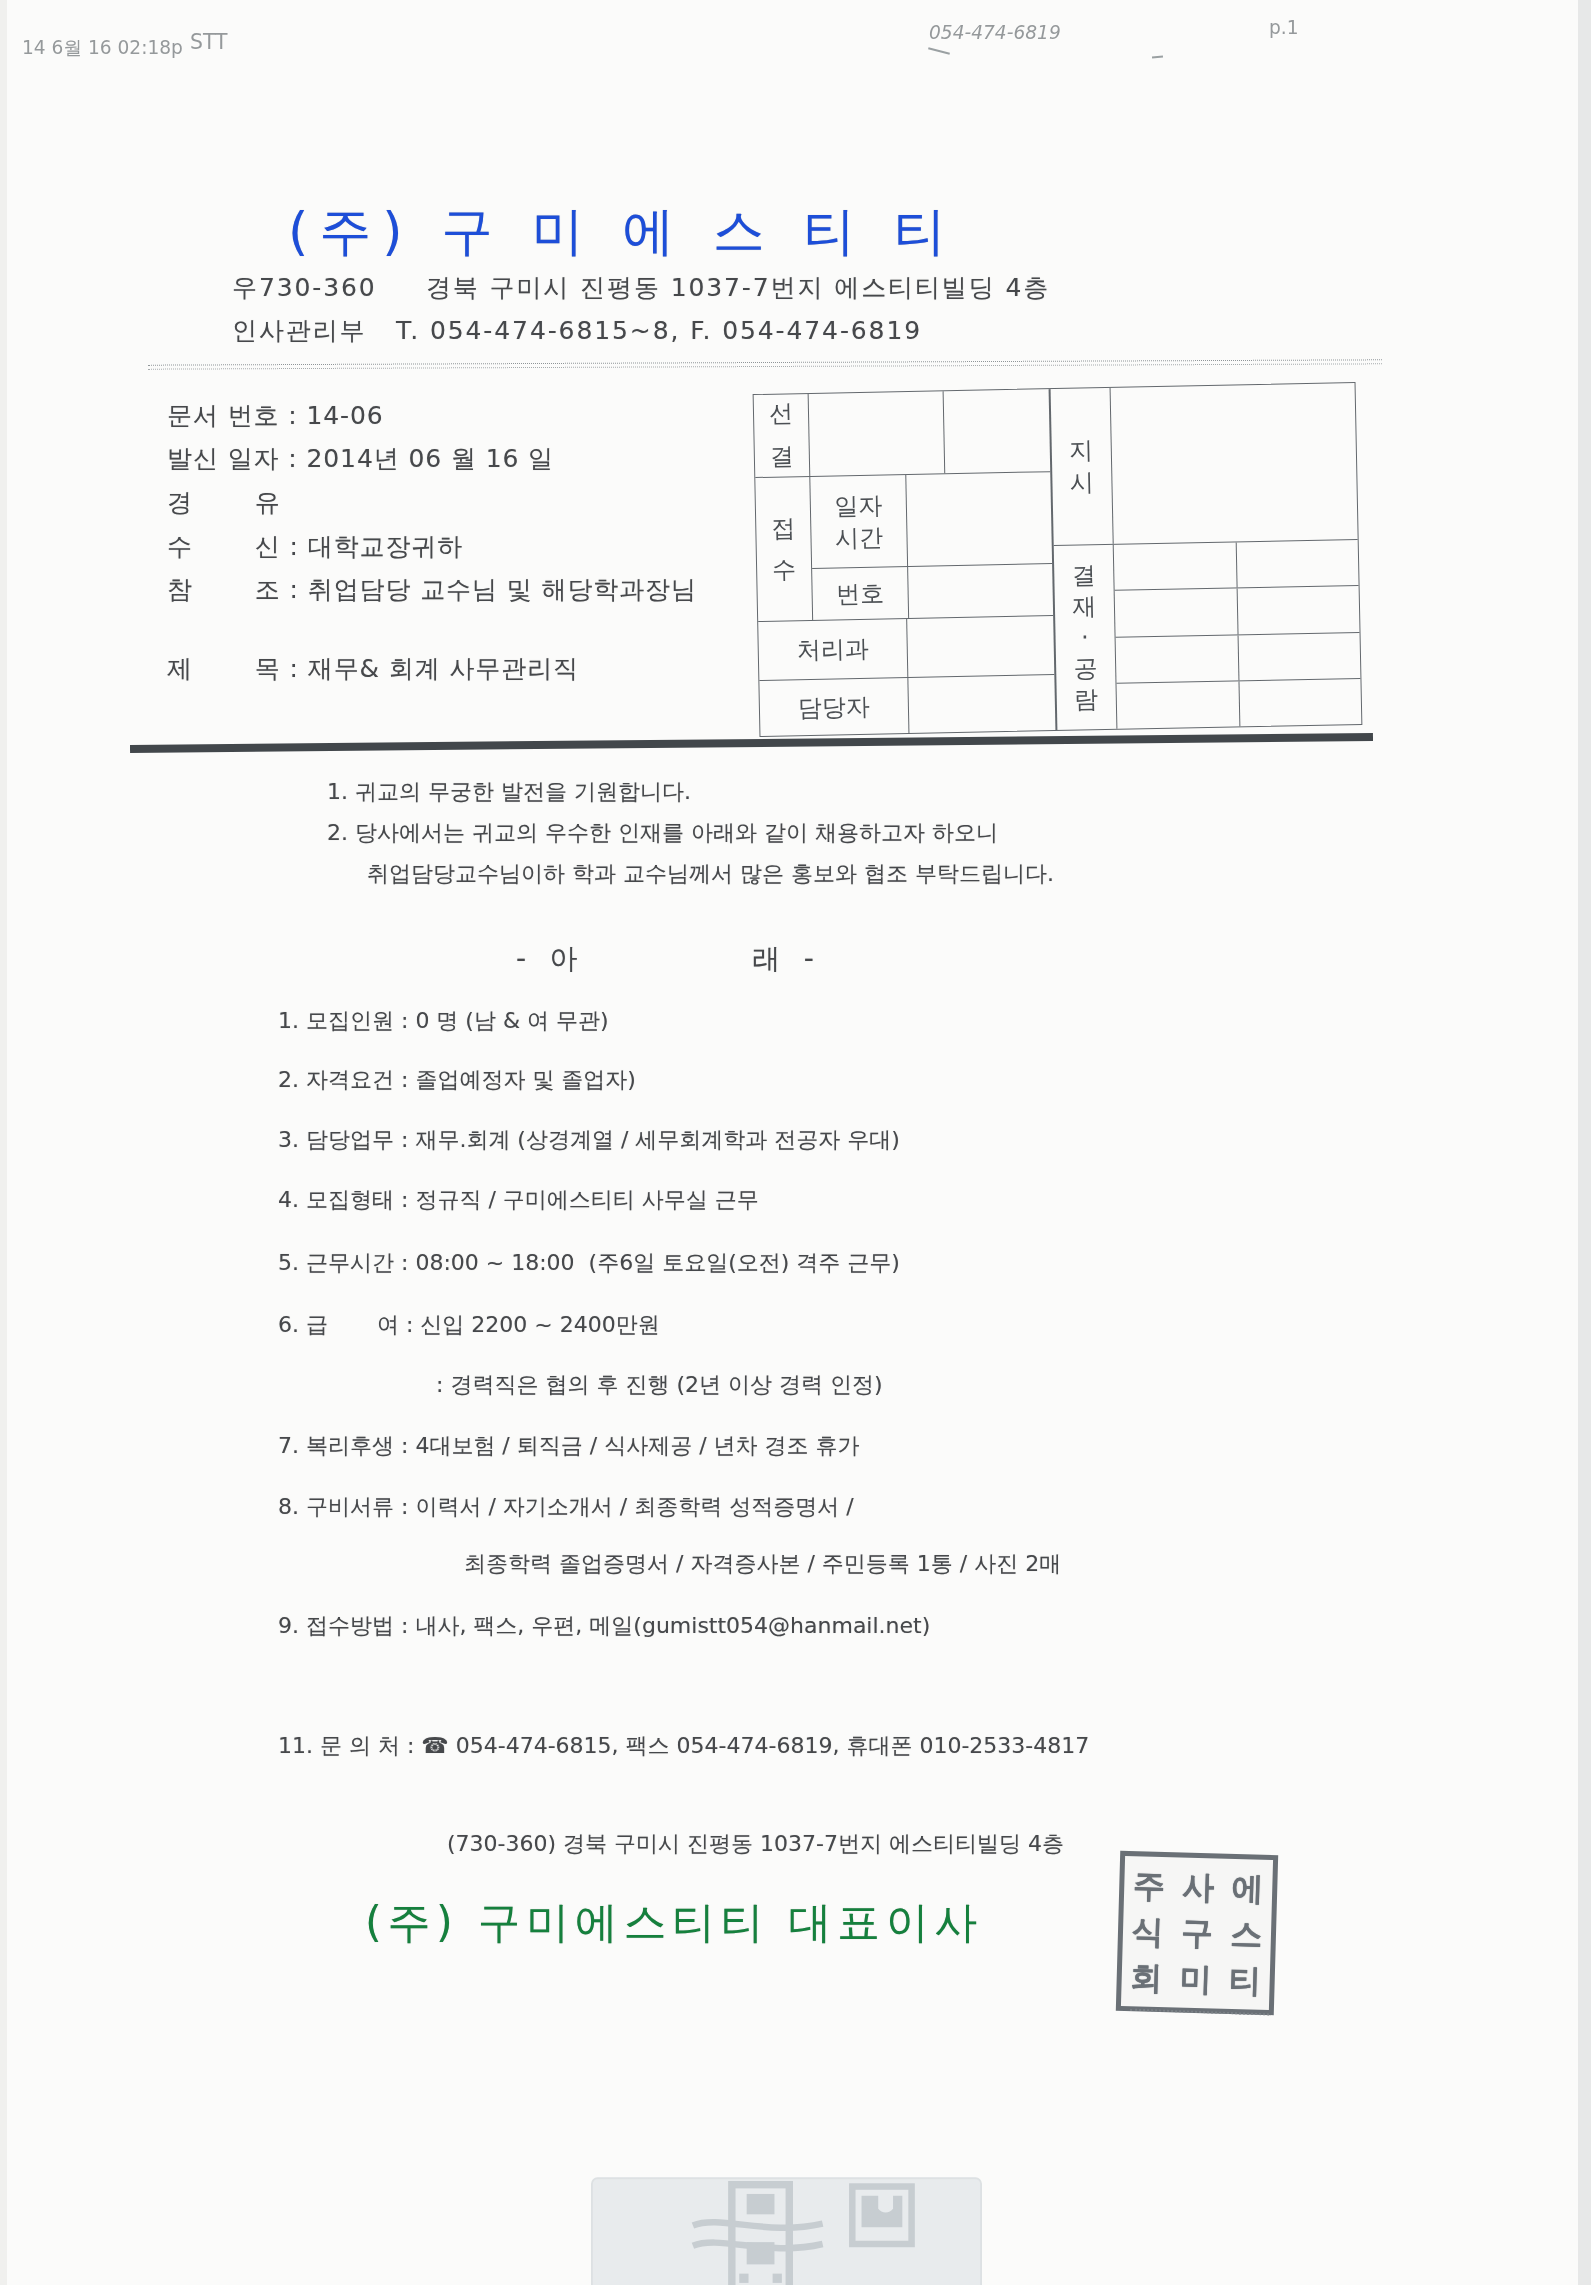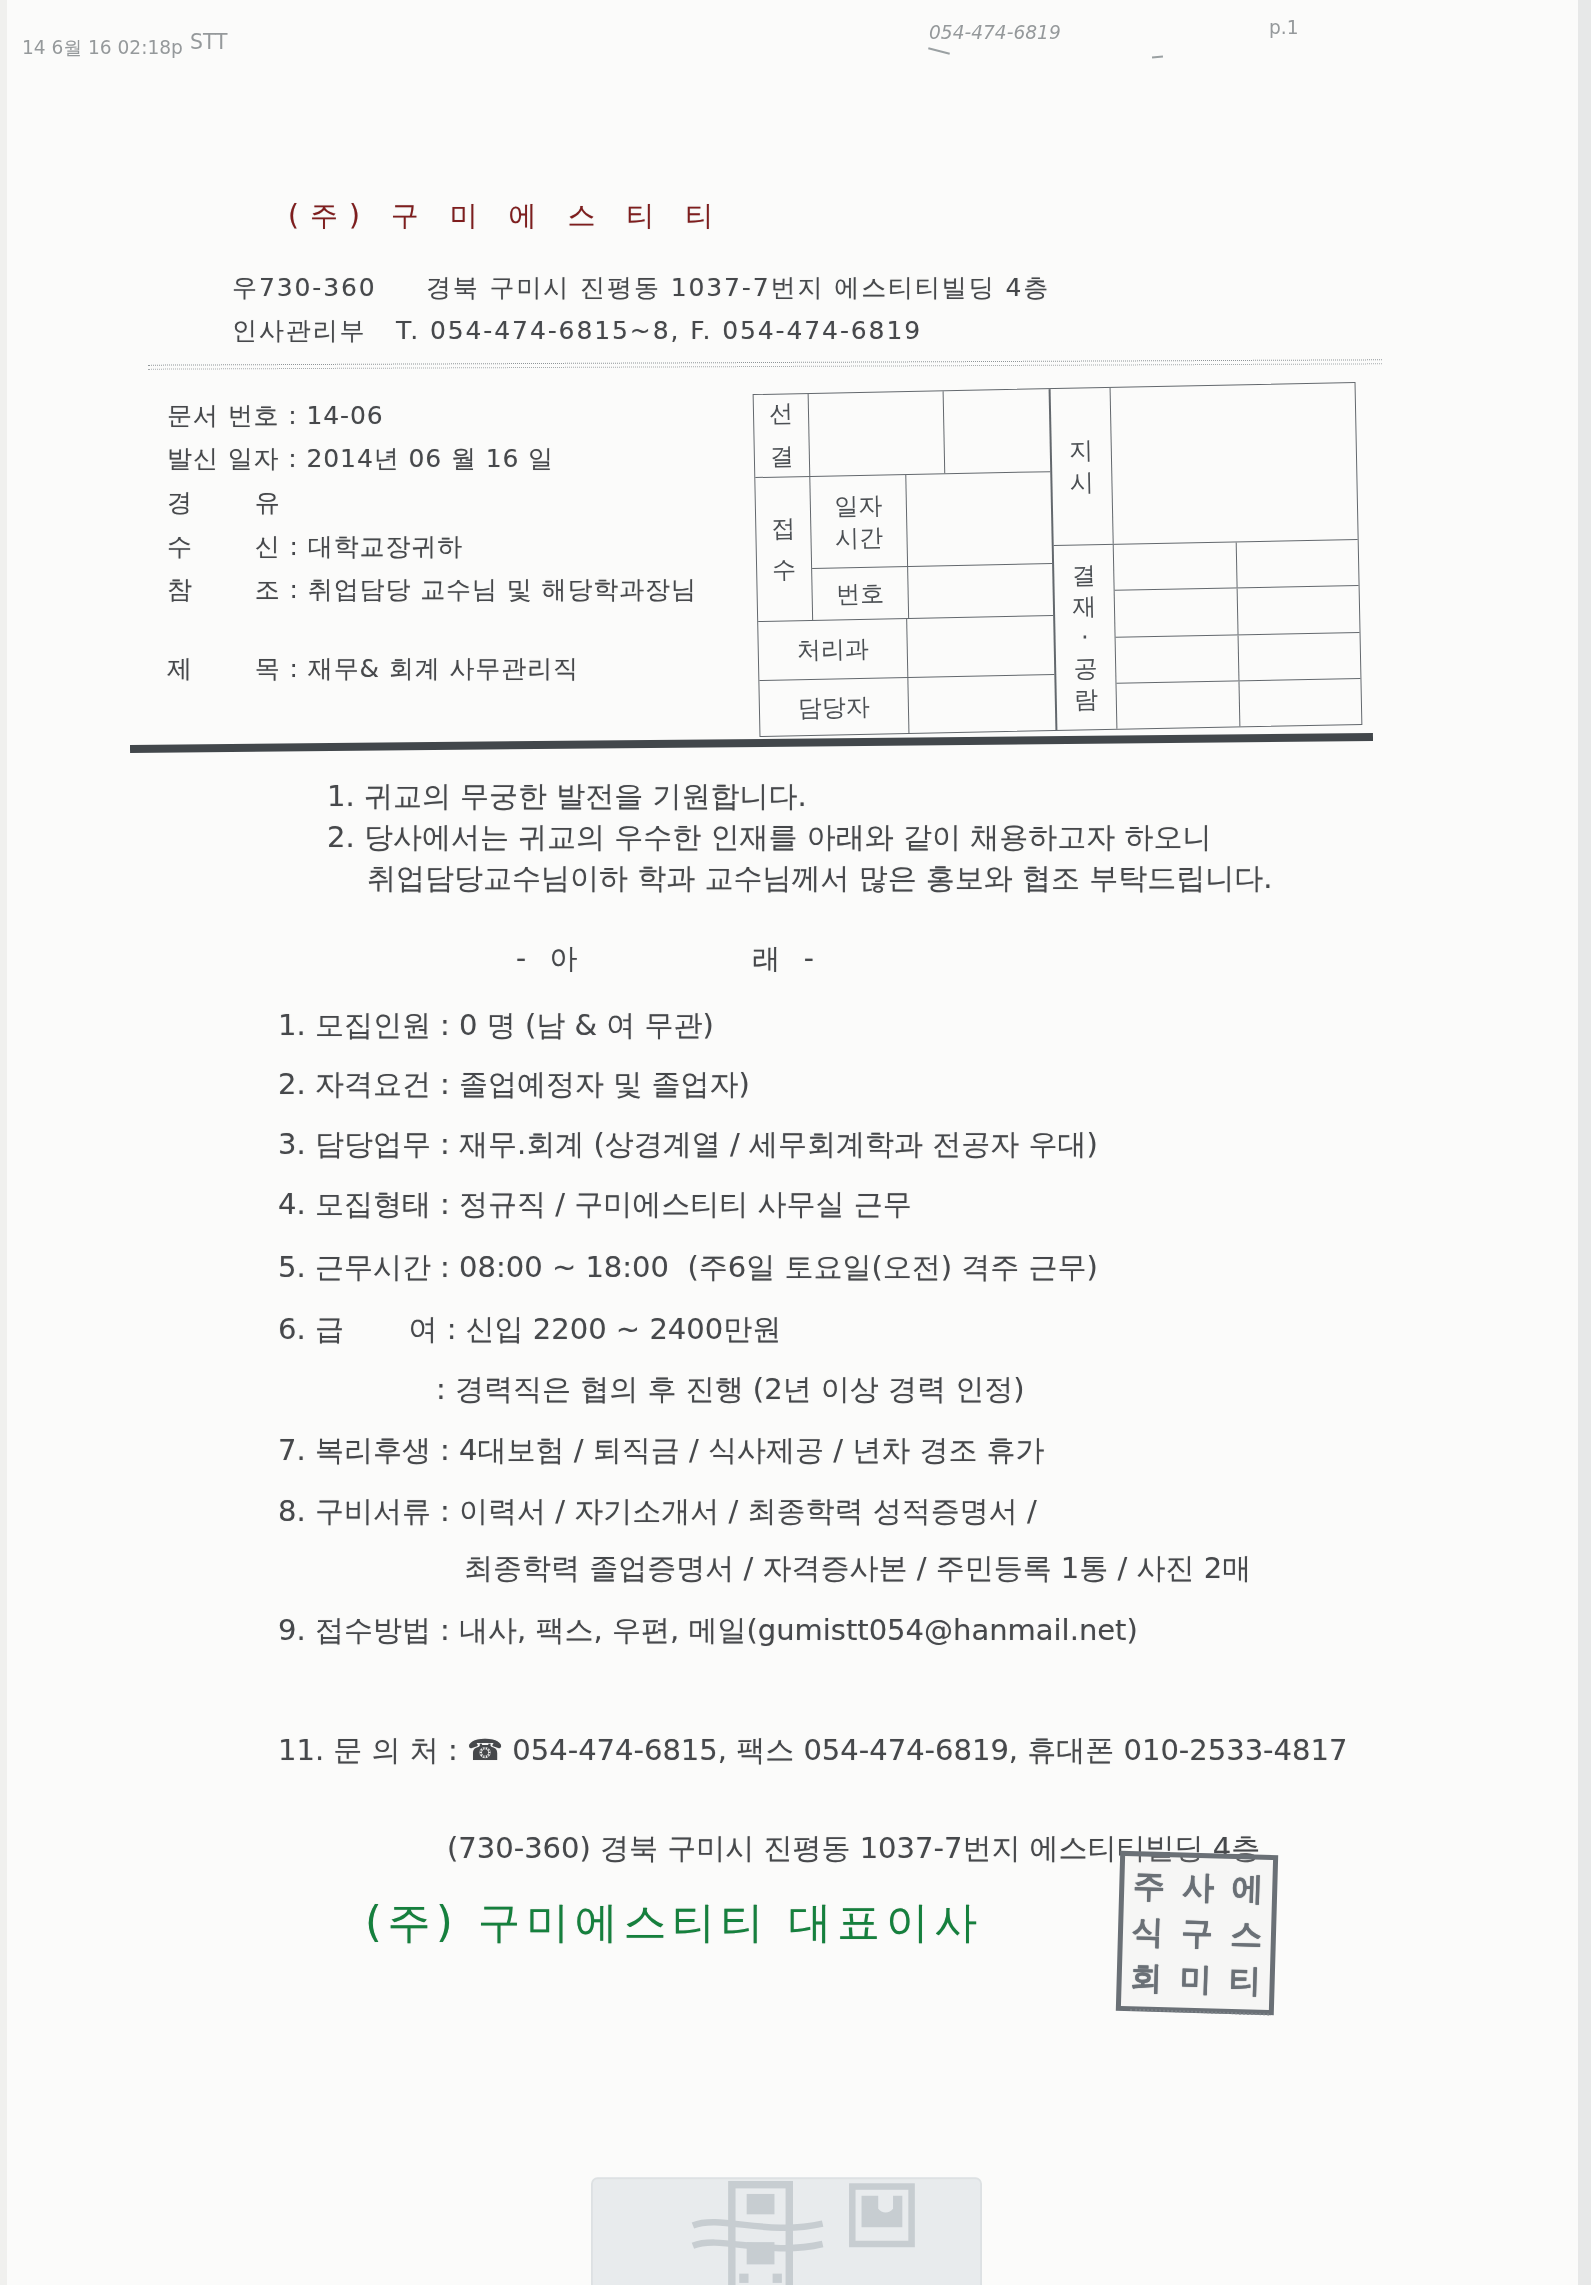--- a/index.html
+++ b/index.html
@@ -11,21 +11,21 @@
   }
   .edge-right { position:absolute; right:0; top:0; width:14px; height:100%; background:#e7e8e8; }
   .edge-left  { position:absolute; left:0; top:0; width:6.5px; height:100%; background:#f0f0ee; }
 
   .t { position:absolute; white-space:pre; text-shadow:0 0 0.9px rgba(70,72,75,.35); }
 
   
   .fax { color:#95999b; font-size:18.6px; text-shadow:none; }
 
   
-  .lh-title { font-size:28px; letter-spacing:11px; color:#7f1d1d; }
+  .lh-title { font-size:52px; letter-spacing:11px; color:#1d4ed8; }
   .lh-line  { font-size:25px; letter-spacing:1.9px; }
 
   
   .dotline {
     position:absolute; left:148px; top:362px; width:1234px; height:2.8px;
     border-top:1.9px dotted #8f9598; border-bottom:1.9px dotted #a6abad;
     transform:rotate(-0.25deg);
   }
 
   
@@ -60,21 +60,21 @@
   .s2 .lab { width:59px; line-height:31px; }
   .grid { flex:1; display:flex; flex-direction:column; }
   .grow { flex:1; display:flex; }
   .grow .gc1 { width:50%; }
 
   
   .thickline { position:absolute; left:130px; top:739px; width:1243px; height:8.3px;
                background:#42474b; transform:rotate(-0.55deg); }
 
   
-  .body-line { font-size:29px; }
+  .body-line { font-size:22px; }
   .arae { font-size:28px; letter-spacing:1.9px; }
 
   
   .sig { font-size:43px; letter-spacing:5.6px; color:#15803d; }
   .seal { position:absolute; left:1118px; top:1853px; width:148px; height:150px;
           border:5.6px solid #6a7076; transform:rotate(1.6deg);
           display:flex; justify-content:space-around; align-items:center;
           color:#6a7076; background:rgba(210,214,217,0.12); }
   .seal .scol { white-space:pre-line; font-size:32px; font-weight:bold;
                 line-height:46px; text-align:center; text-shadow:0 0 0.9px #6a7076; }

